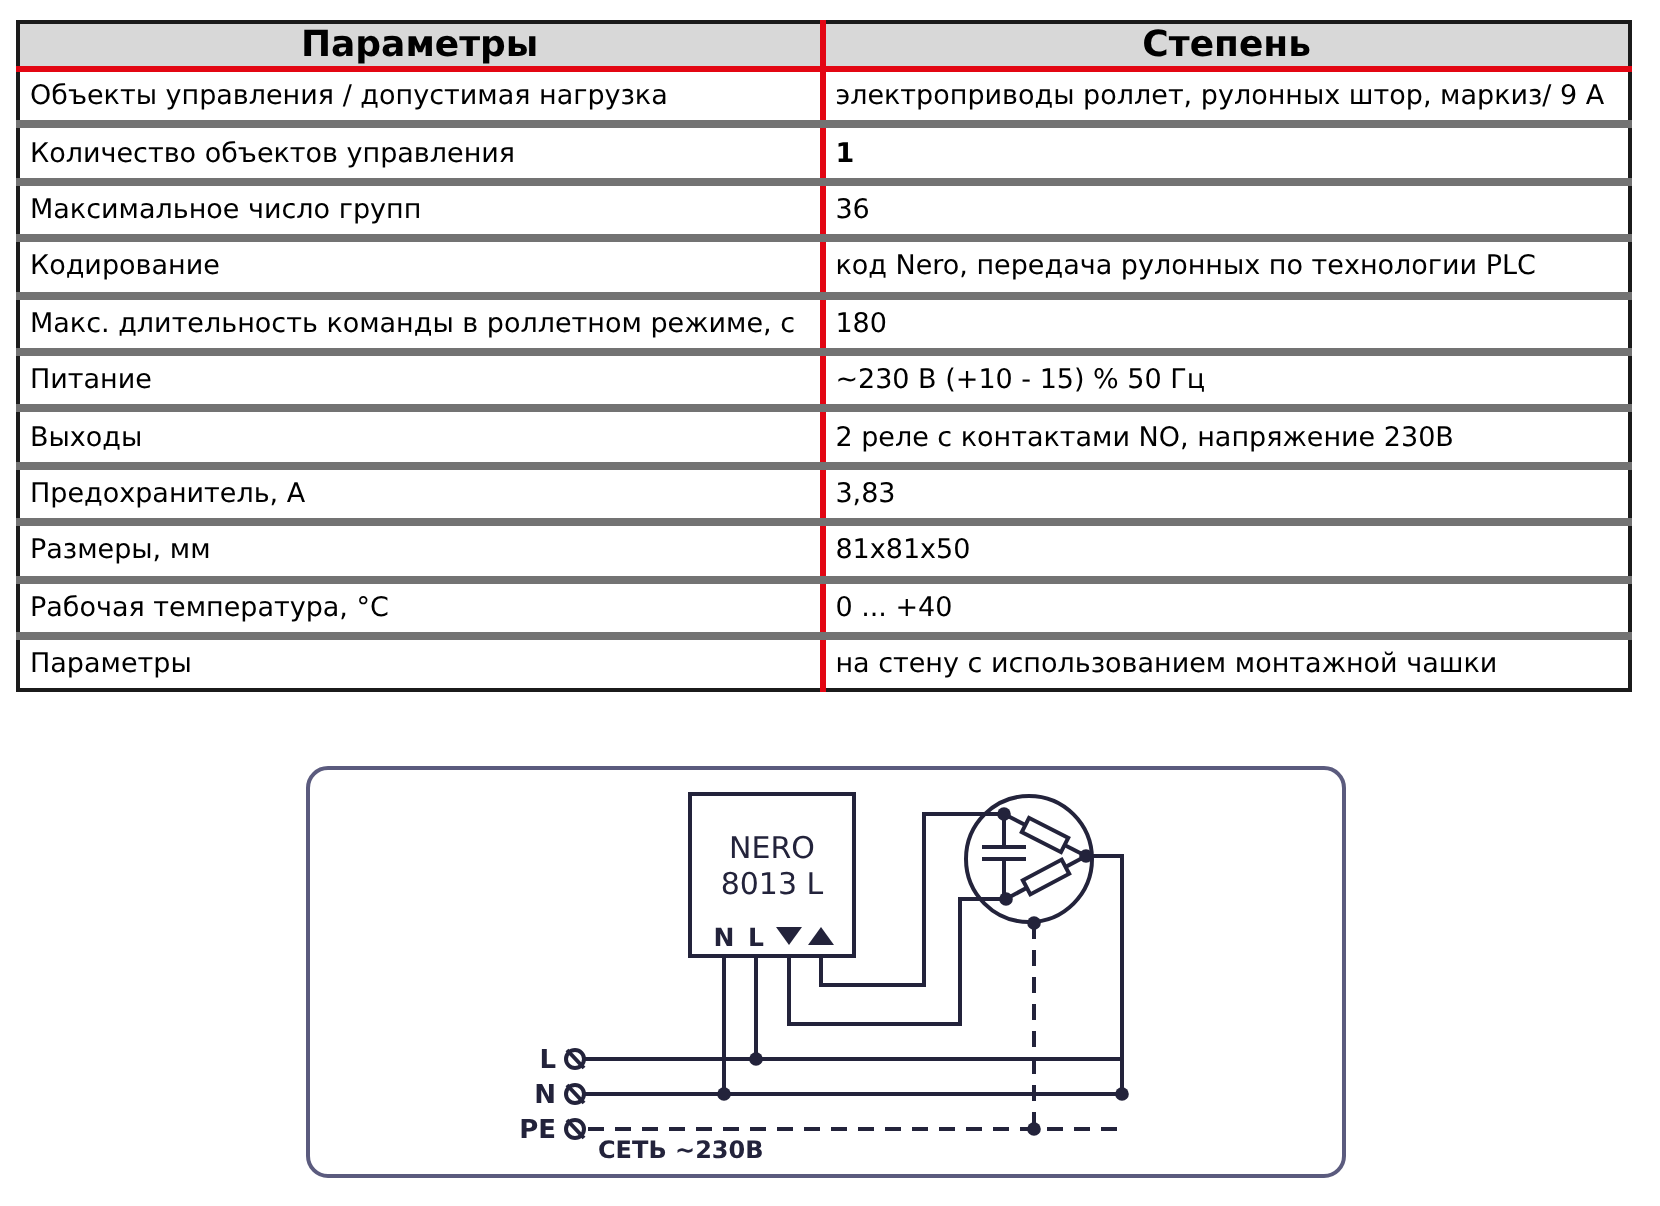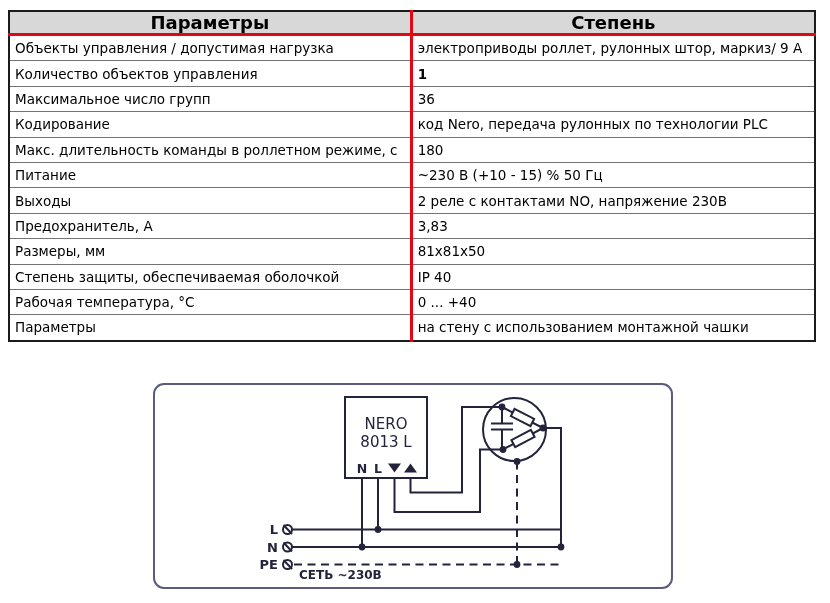--- a/index.html
+++ b/index.html
@@ -14,21 +14,21 @@
     border-collapse:collapse;table-layout:fixed;
     border:2px solid #1b1b1b;
   }
   table.spec th{
     background:#d8d8d8;font-weight:bold;font-size:18px;
     height:21px;text-align:center;padding:0;
     border-bottom:3px solid #e30613;
   }
   table.spec td{
     font-size:13.5px;height:24.4px;padding:0 4px 0 5px;
-    border-bottom:1px solid #737373;
+    border-bottom:4px solid #737373;
     white-space:nowrap;overflow:hidden;
     vertical-align:middle;
   }
   table.spec tr:last-child td{border-bottom:none;}
   table.spec .vcol{border-left:3px solid #e30613;}
   td.bold-val{font-weight:bold;}
   
   svg.diagram{position:absolute;left:0;top:370px;}
   .wire{stroke:#23233b;stroke-width:2;fill:none;}
   .wire-dash{stroke:#23233b;stroke-width:2;fill:none;stroke-dasharray:8 5.5;}
@@ -79,24 +79,20 @@
         <td>Выходы</td>
         <td class="vcol">2 реле с контактами NO, напряжение 230В</td>
       </tr>
     <tr>
         <td>Предохранитель, А</td>
         <td class="vcol">3,83</td>
       </tr>
     <tr>
         <td>Размеры, мм</td>
         <td class="vcol">81x81x50</td>
-      </tr>
-    <tr>
-        <td>Степень защиты, обеспечиваемая оболочкой</td>
-        <td class="vcol">IP 40</td>
       </tr>
     <tr>
         <td>Рабочая температура, °С</td>
         <td class="vcol">0 ... +40</td>
       </tr>
     <tr>
         <td>Параметры</td>
         <td class="vcol">на стену с использованием монтажной чашки</td>
       </tr>
   </tbody>

